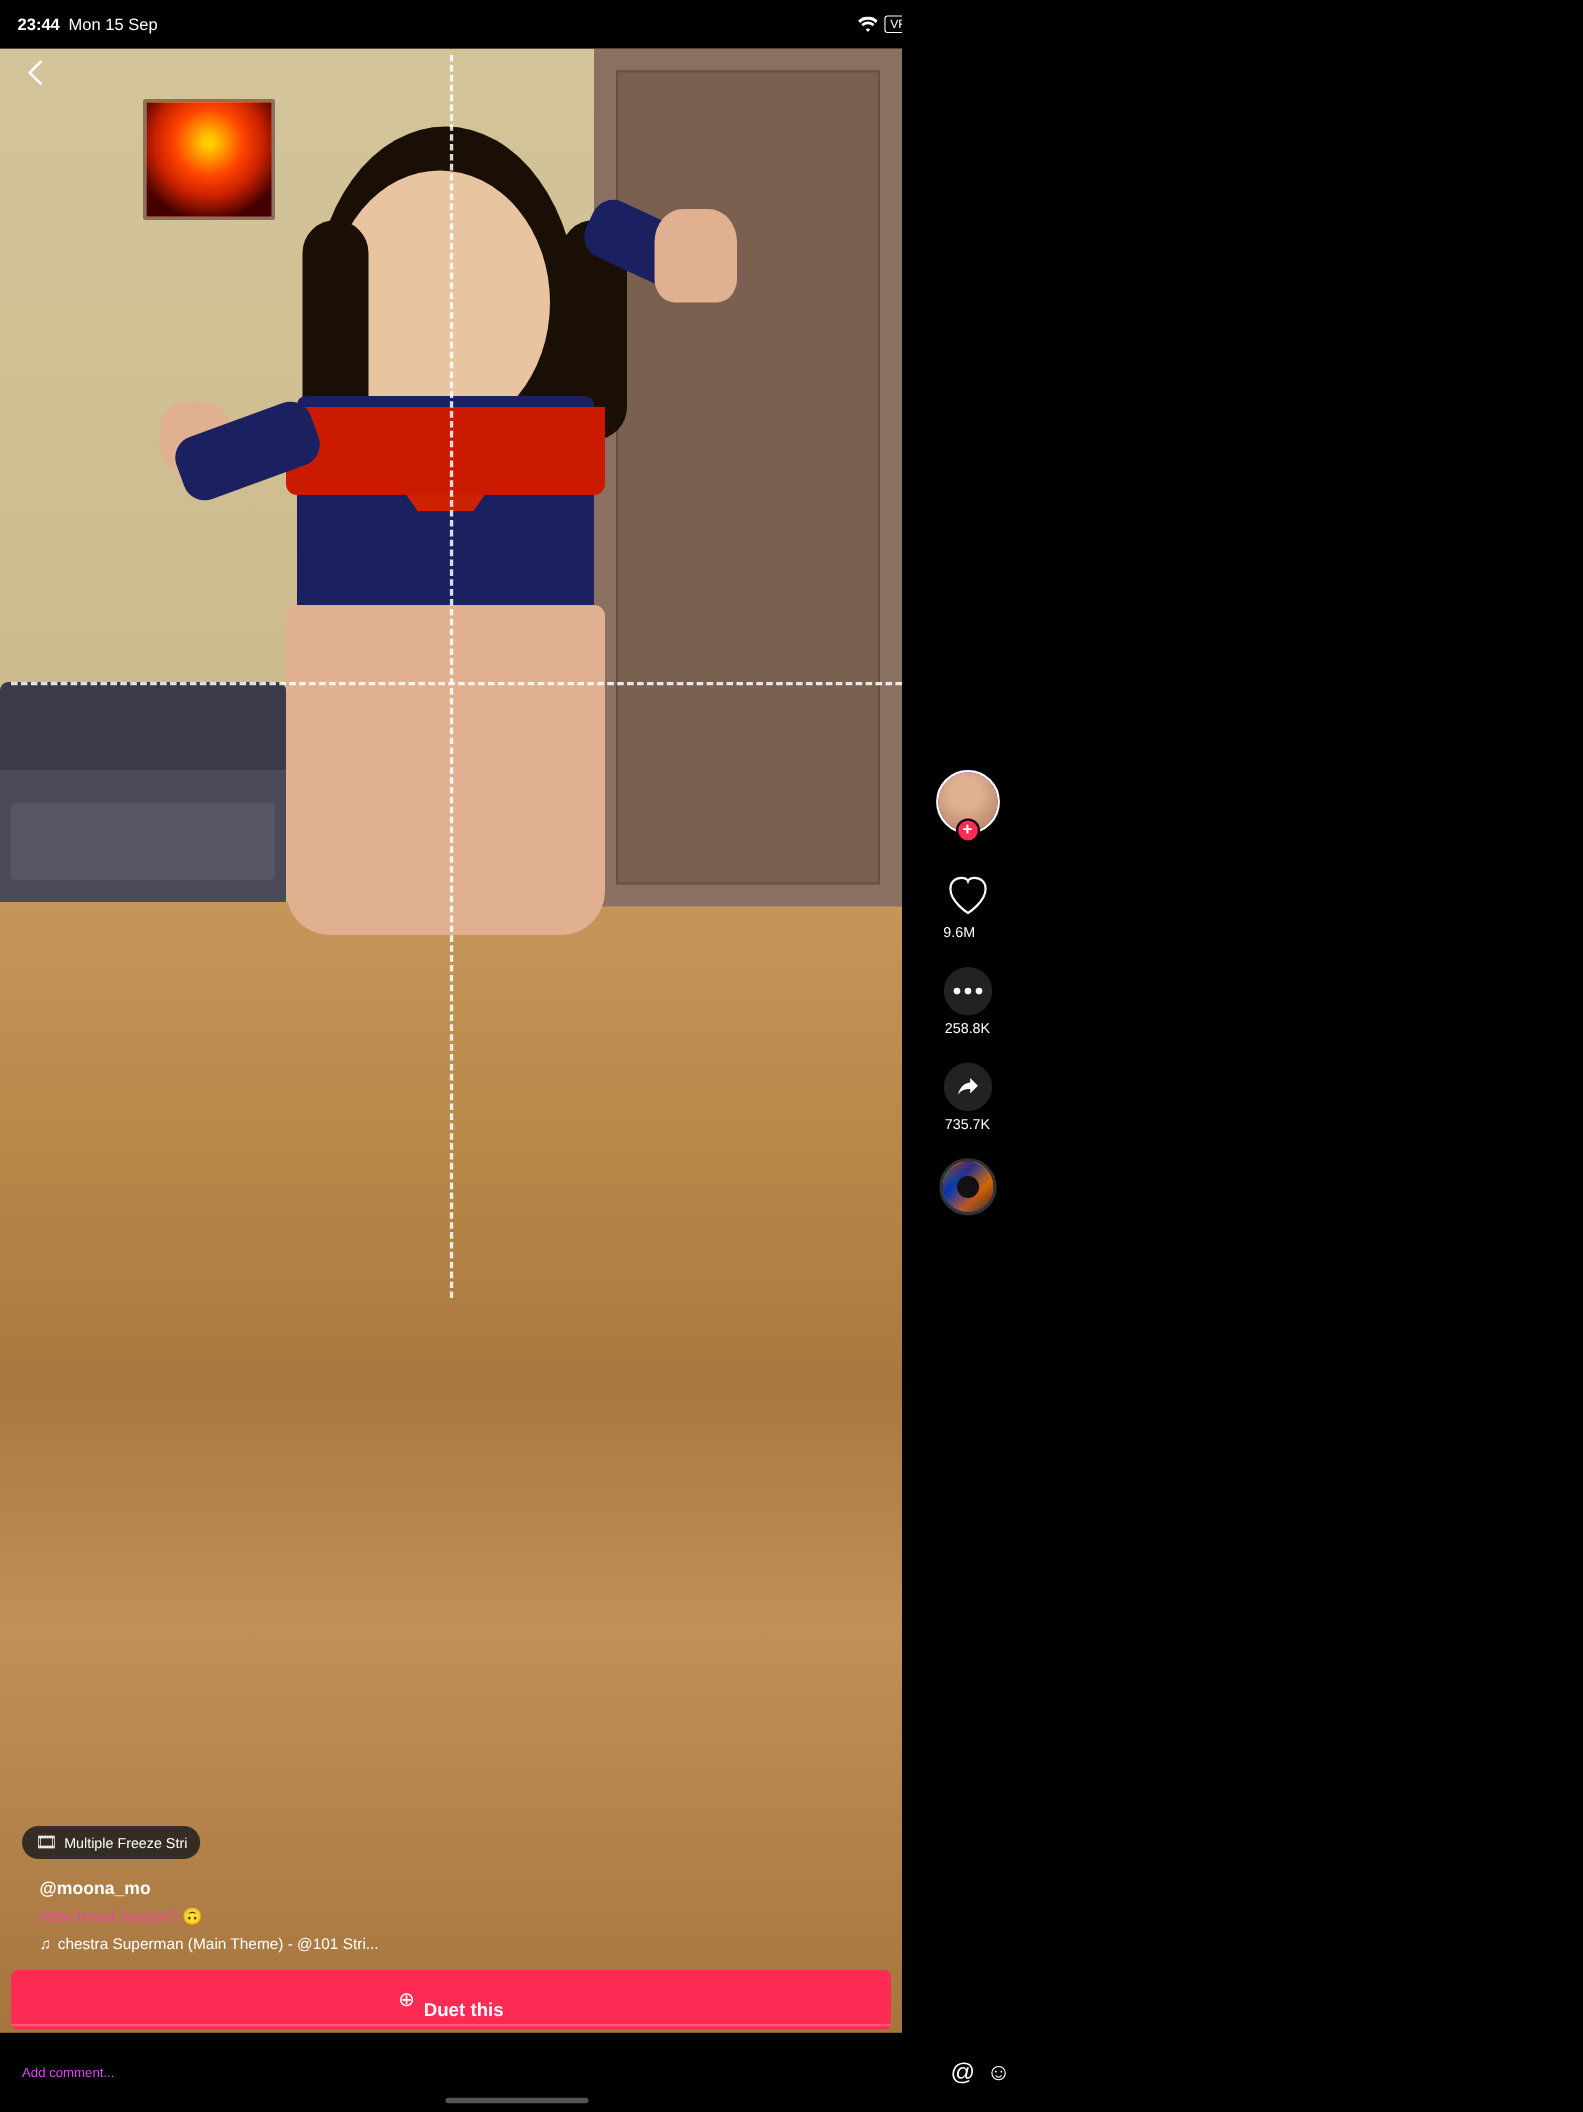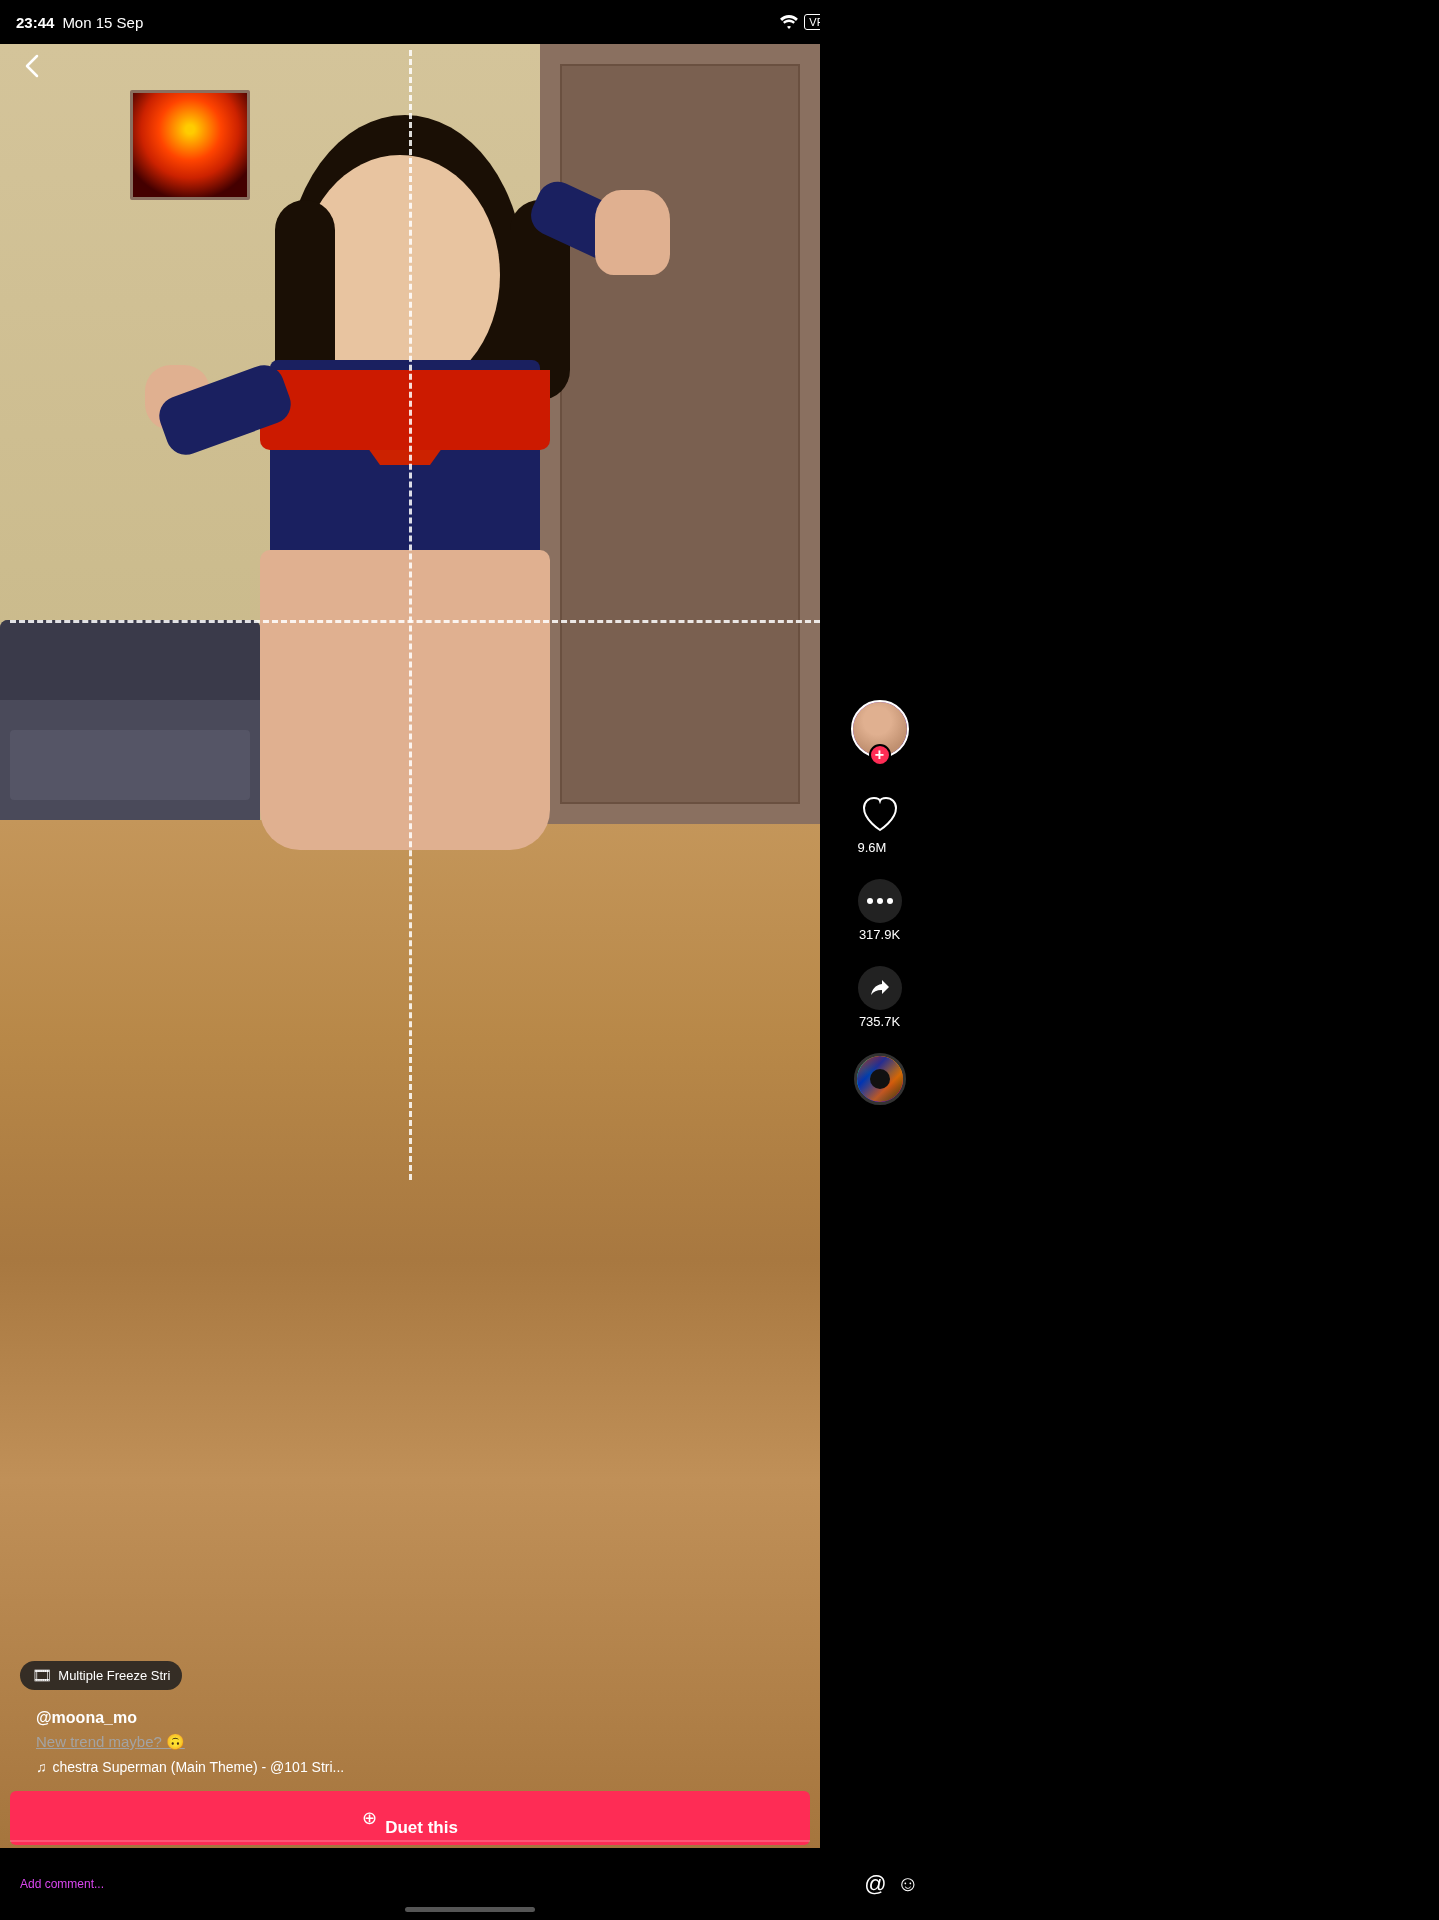--- a/index.html
+++ b/index.html
@@ -307,24 +307,23 @@
       width: 760px;
       z-index: 60;
     }
     .username {
       color: #fff;
       font-size: 16px;
       font-weight: 700;
       margin-bottom: 6px;
     }
     .caption-text {
-      color: #a3a3a3;
+      color: #ec4899;
       font-size: 15px;
       margin-bottom: 8px;
-      text-decoration: underline;
     }
     .music-line {
       color: #fff;
       font-size: 14px;
       display: flex;
       align-items: center;
       gap: 6px;
     }
     .music-note {
       font-size: 14px;
@@ -669,21 +668,21 @@
     </svg>
     <span class="icon-count">9.6M</span>
   </div>
 
   <div class="dots-icon-wrap">
     <div class="dots-circle">
       <div class="dot"></div>
       <div class="dot"></div>
       <div class="dot"></div>
     </div>
-    <span class="icon-count">317.9K</span>
+    <span class="icon-count">258.8K</span>
   </div>
 
   <div class="share-icon-wrap">
     <div class="share-circle">
       <svg width="24" height="24" viewBox="0 0 24 24" fill="white">
         <path d="M18 8.118l-8 4-8-4V6l8 4 8-4m0-2H2c-1.11 0-2 .89-2 2v12c0 1.11.89 2 2 2h16c1.11 0 2-.89 2-2V6c0-1.11-.89-2-2-2z" opacity="0"></path>
         <path d="M21 11l-7-7v4C7 9 4 14 3 19c2.5-3.5 6-5.1 11-5v4l7-7z"></path>
       </svg>
     </div>
     <span class="icon-count">735.7K</span>

